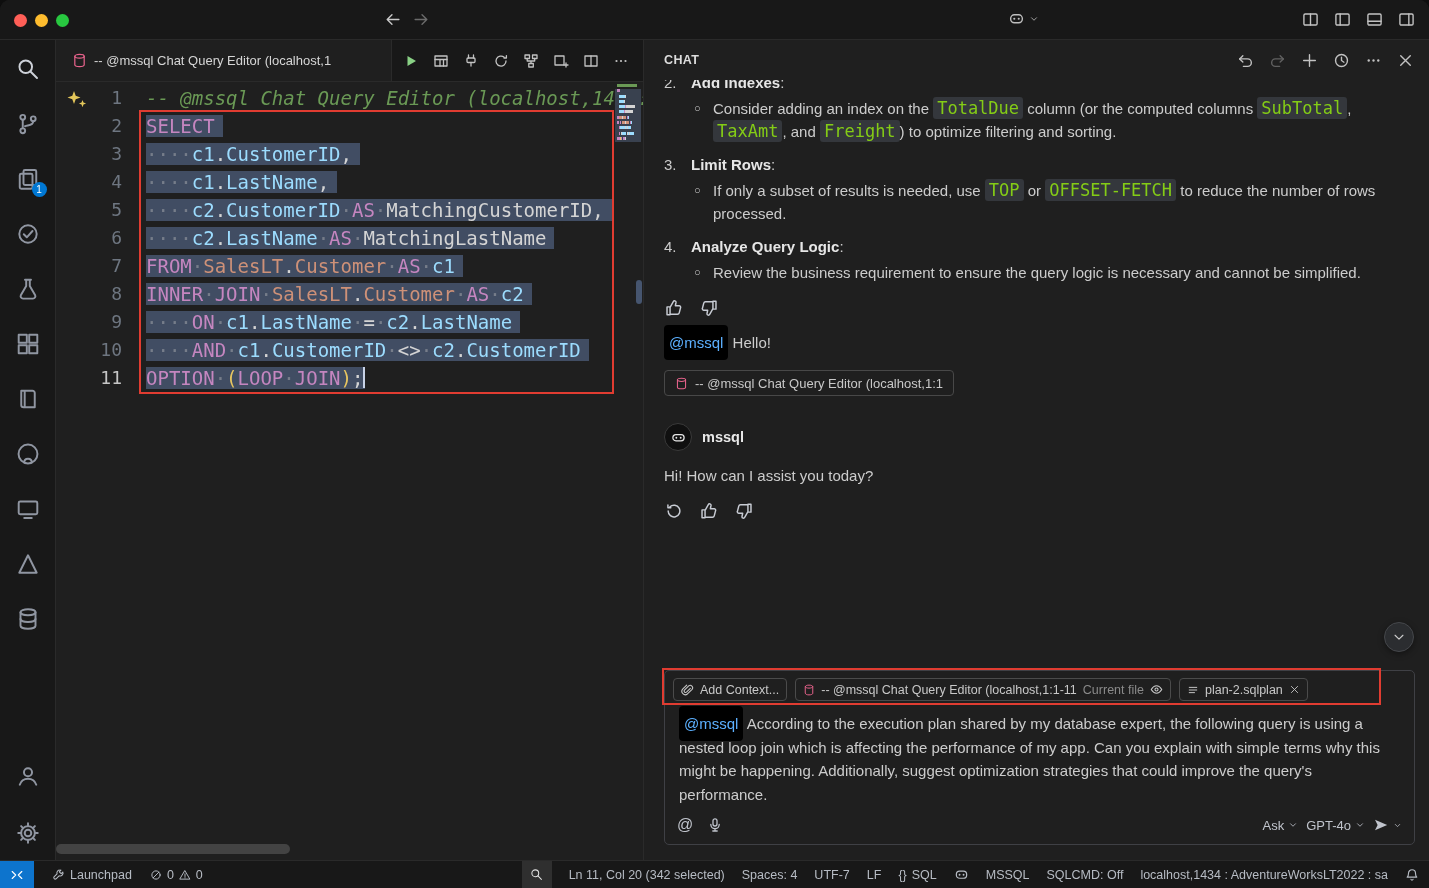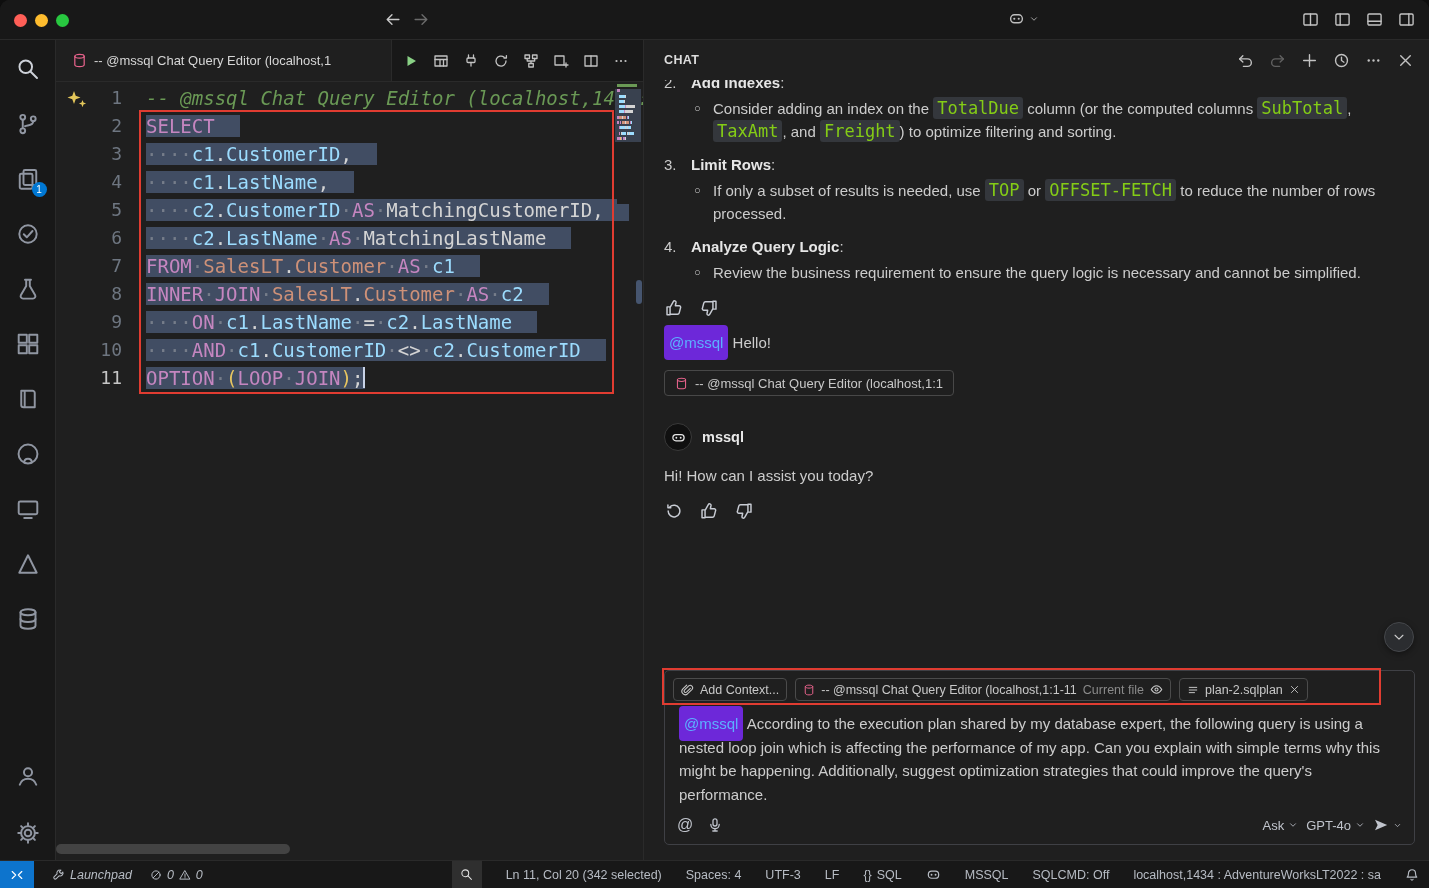--- a/index.html
+++ b/index.html
@@ -45,21 +45,21 @@
   .editor-actions { display:flex; align-items:center; gap:12px; padding-left:10px; color:#c2c2c2; }
   .editor-actions .act { width:18px; height:18px; display:flex; align-items:center; justify-content:center; }
 
   .editor-body { position:relative; flex:1; overflow:hidden; background:#1f1f1f; }
   .gutter { position:absolute; left:0; top:2px; width:74px; text-align:right; }
   .gnum { height:28px; line-height:28px; padding-right:8px; color:#6e7681;
           font:18px/28px "DejaVu Sans Mono", monospace; }
   .gnum.active { color:#c6c6c6; }
   .code-lines { position:absolute; left:74px; top:2px; right:0; }
   .code-line { height:28px; white-space:pre; font:19px/28px "DejaVu Sans Mono", monospace; padding-left:16px; }
-  .code-line .sel { background:#414d63; padding-right:25px; }
+  .code-line .sel { background:#414d63; padding-right:8px; }
   .code-line .sel.selend { padding-right:0; }
   .cursor { display:inline-block; width:2px; height:21px; background:#c8d2e6; vertical-align:-3px; }
 
   .minimap { position:absolute; right:4px; top:2px; width:22px; height:120px; background:#1f1f1f; }
   .mm-sel { position:absolute; left:-2px; right:-2px; top:5px; height:53px; background:#39414f; }
   #minimap-bars { position:relative; }
   .mm-row { display:flex; height:3px; margin-bottom:2.3px; }
   .mm-row span { display:block; height:3px; }
 
   .annotation { position:absolute; border:2px solid #e03c31; pointer-events:none; z-index:30; }
@@ -89,21 +89,21 @@
                 background:#34373c; border-radius:3px; padding:1px 4px; }
   .feedback { display:flex; gap:15px; margin-top:14px; color:#c8ccd4; }
 
   .msg-head { display:flex; align-items:center; gap:10px; margin-top:27px; }
   .avatar-user { width:30px; height:30px; border-radius:50%;
                  background:radial-gradient(circle at 35% 32%, #c39873, #7a5a42 62%, #46301f); }
   .avatar-bot { width:28px; height:28px; border-radius:50%; background:#101010; border:1px solid #3a3a3a;
                 display:flex; align-items:center; justify-content:center; color:#e8e8e8; }
   .msg-name { font-size:14.5px; font-weight:700; color:#e8e8e8; }
   .msg-text { margin-top:13px; }
-  .mention-chip { background:#6d28d9; color:#5cb0ff; border-radius:4px; padding:9px 5px; }
+  .mention-chip { background:#000000; color:#5cb0ff; border-radius:4px; padding:9px 5px; }
   .attach-pill { display:inline-flex; align-items:center; gap:7px; margin-top:16px; height:26px;
                  border:1px solid #484848; border-radius:4px; padding:0 10px; font-size:13px; color:#c8c8c8; background:none; }
 
   .scrolldown { position:absolute; right:15px; top:582px; width:30px; height:30px; border-radius:50%;
                 background:#2b2d30; border:1px solid #45474b; color:#cccccc;
                 display:flex; align-items:center; justify-content:center; box-shadow:0 2px 6px rgba(0,0,0,.4); }
 
   .chat-input { position:absolute; left:20px; right:14px; top:630px; background:#1f1f1f;
                 border:1px solid #3f4045; border-radius:5px; }
   .ctx-row { display:flex; gap:8px; padding:7px 8px 4px; align-items:center; flex-wrap:nowrap; overflow:hidden; }
@@ -119,22 +119,22 @@
   .drop { display:flex; align-items:center; gap:4px; background:none; border:none; color:#c0c4cc; font-size:13px; font-family:inherit; }
   .at-glyph { font-size:16px; color:#c0c4cc; }
 
   
   .statusbar { height:28px; flex:none; background:#181818; border-top:1px solid #2a2a2a;
                display:flex; align-items:center; font-size:12.5px; color:#b7bcc4; }
   .sb-item { display:flex; align-items:center; gap:5px; white-space:nowrap; background:none; border:none;
              color:#b7bcc4; font-size:12.5px; font-family:inherit; }
   .sb-remote { width:34px; height:100%; background:#0d74cd; color:#fff; display:flex; align-items:center; justify-content:center; }
   .sb-left { display:flex; align-items:center; gap:18px; height:100%; }
-  .sb-left .sb-item { margin-left:0;font-style:italic; }
-  .sb-right { margin-left:auto; display:flex; align-items:center; gap:24px; padding-right:10px; height:100%; }
+  .sb-left .sb-item { margin-left:0; }
+  .sb-right { margin-left:auto; display:flex; align-items:center; gap:17px; padding-right:10px; height:100%; }
   .sb-zoom { width:30px; height:28px; background:#2f2f2f; display:flex; align-items:center; justify-content:center; color:#e0e0e0; }
 </style>
 </head>
 <body>
 
 <div class="app">
 
   <div class="titlebar">
     <div class="traffic">
       <span class="t-close"></span>
@@ -731,21 +731,21 @@
     </div>
     <div class="sb-right">
       <span class="sb-zoom">
         <svg class="ic" width="13" height="13" viewBox="0 0 16 16">
             <circle cx="6.5" cy="6.5" r="4.2"></circle>
             <path d="m9.8 9.8 4.2 4.2"></path>
           </svg>
       </span>
       <button class="sb-item">Ln 11, Col 20 (342 selected)</button>
       <button class="sb-item">Spaces: 4</button>
-      <button class="sb-item">UTF-3</button>
+      <button class="sb-item">UTF-7</button>
       <button class="sb-item">LF</button>
       <button class="sb-item">
         <span>{}</span>
         <span>SQL</span>
       </button>
       <span>
         <svg class="ic" width="15" height="15" viewBox="0 0 16 16">
             <rect x="2.5" y="4.5" width="11" height="7.5" rx="3.5"></rect>
             <circle cx="5.9" cy="8.2" r="1" fill="currentColor" stroke="none"></circle>
             <circle cx="10.2" cy="8.2" r="1" fill="currentColor" stroke="none"></circle>

